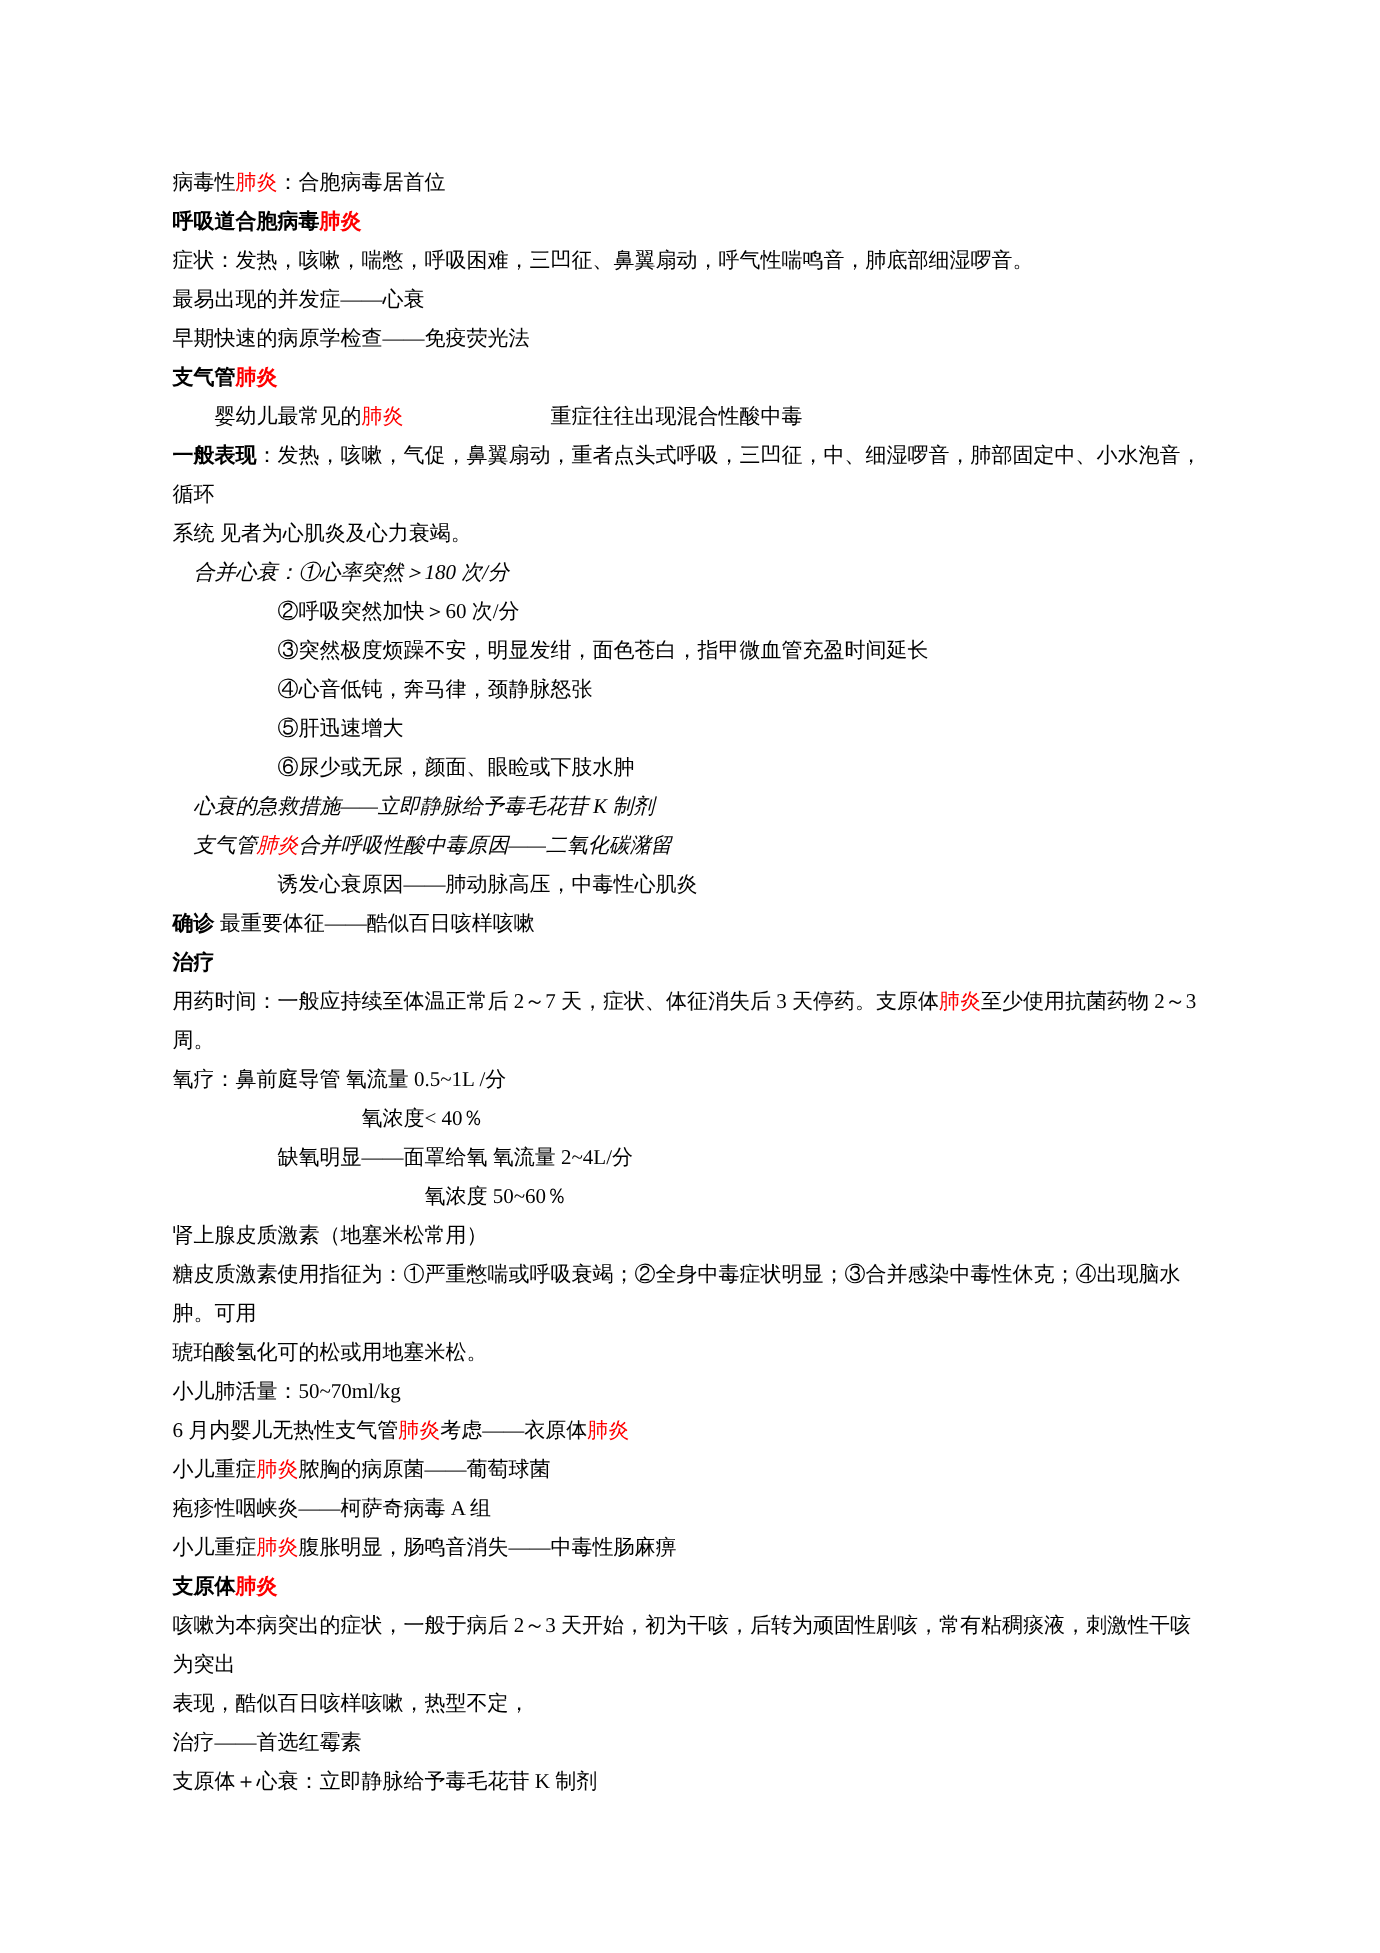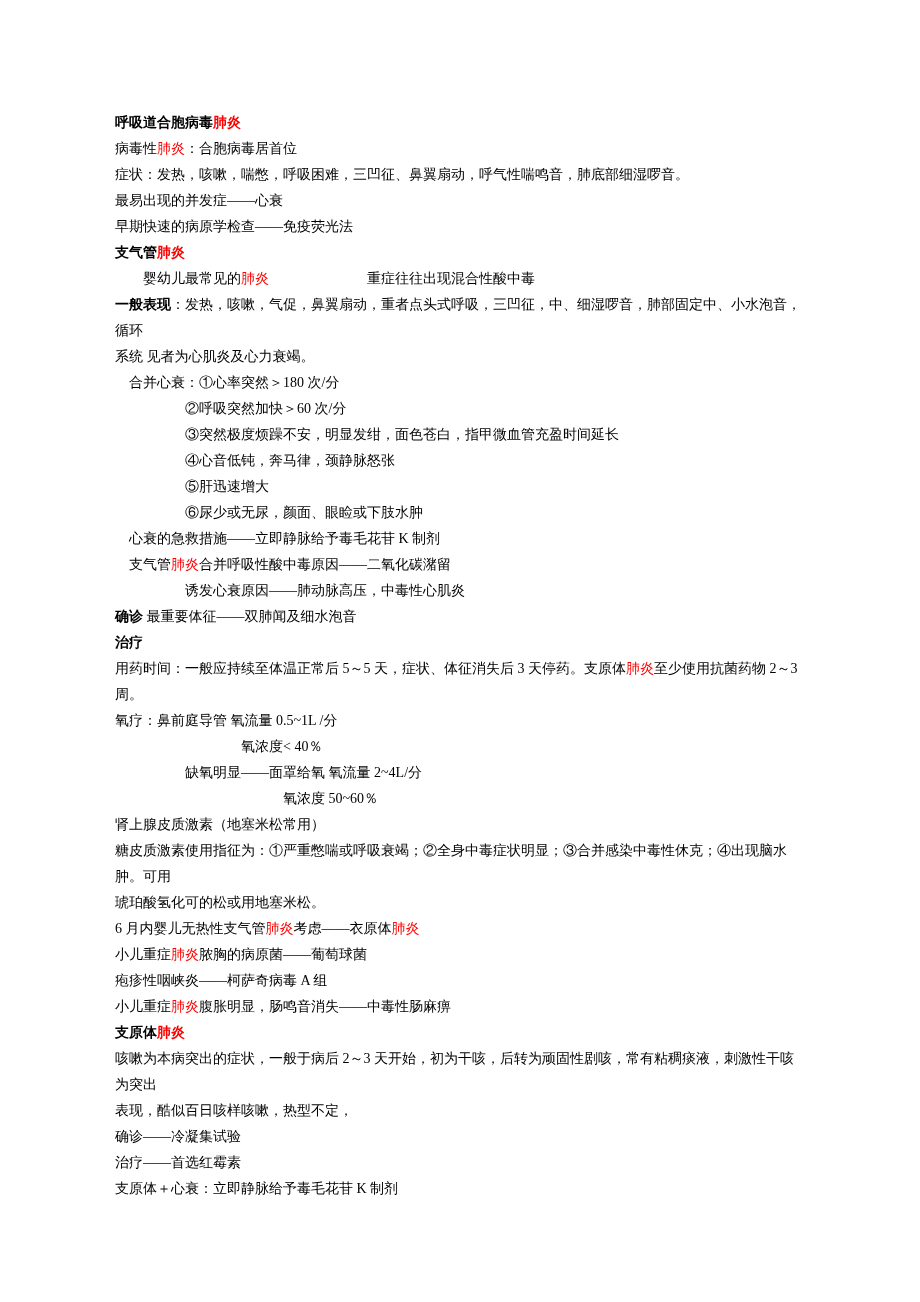--- a/index.html
+++ b/index.html
@@ -9,62 +9,62 @@
       background: #fff;
       padding: 110px 115px 60px 115px;
       font-family: "SimSun", "宋体", serif;
       font-size: 14px;
       line-height: 26px;
       color: #000;
     }
     .line { display: block; }
     .red { color: #ff0000; }
     .bold { font-weight: bold; }
-    .indent1 { padding-left: 14px; }
+    .indent1 { padding-left: 14px; font-style: italic; }
     .indent2 { padding-left: 28px; }
     .indent3 { padding-left: 70px; }
     .indent4 { padding-left: 126px; }
     .indent5 { padding-left: 168px; }
     .gap { display: inline-block; width: 98px; }
   </style>
 </head>
 <body>
 
 <div id="doc">
+    <div class="line "><span>病毒性</span><span class="red">肺炎</span><span>：合胞病毒居首位</span></div>
     <div class="line bold"><span>呼吸道合胞病毒</span><span class="red">肺炎</span></div>
-    <div class="line "><span>病毒性</span><span class="red">肺炎</span><span>：合胞病毒居首位</span></div>
     <div class="line "><span>症状：发热，咳嗽，喘憋，呼吸困难，三凹征、鼻翼扇动，呼气性喘鸣音，肺底部细湿啰音。</span></div>
     <div class="line "><span>最易出现的并发症——心衰</span></div>
     <div class="line "><span>早期快速的病原学检查——免疫荧光法</span></div>
     <div class="line bold"><span>支气管</span><span class="red">肺炎</span></div>
     <div class="line indent2"><span>婴幼儿最常见的</span><span class="red">肺炎</span><span class="gap"></span><span>重症往往出现混合性酸中毒</span></div>
     <div class="line "><span class="bold">  一般表现</span><span>：发热，咳嗽，气促，鼻翼扇动，重者点头式呼吸，三凹征，中、细湿啰音，肺部固定中、小水泡音，循环</span></div>
     <div class="line "><span>系统   见者为心肌炎及心力衰竭。</span></div>
     <div class="line indent1"><span>合并心衰：①心率突然＞180 次/分</span></div>
     <div class="line indent3"><span>②呼吸突然加快＞60 次/分</span></div>
     <div class="line indent3"><span>③突然极度烦躁不安，明显发绀，面色苍白，指甲微血管充盈时间延长</span></div>
     <div class="line indent3"><span>④心音低钝，奔马律，颈静脉怒张</span></div>
     <div class="line indent3"><span>⑤肝迅速增大</span></div>
     <div class="line indent3"><span>⑥尿少或无尿，颜面、眼睑或下肢水肿</span></div>
     <div class="line indent1"><span>心衰的急救措施——立即静脉给予毒毛花苷 K 制剂</span></div>
     <div class="line indent1"><span>支气管</span><span class="red">肺炎</span><span>合并呼吸性酸中毒原因——二氧化碳潴留</span></div>
     <div class="line indent3"><span>诱发心衰原因——肺动脉高压，中毒性心肌炎</span></div>
-    <div class="line "><span class="bold">确诊</span><span> 最重要体征——双肺闻及细水泡音</span></div>
+    <div class="line "><span class="bold">确诊</span><span> 最重要体征——酷似百日咳样咳嗽</span></div>
     <div class="line bold"><span>治疗</span></div>
-    <div class="line "><span>用药时间：一般应持续至体温正常后 5～5 天，症状、体征消失后 3 天停药。支原体</span><span class="red">肺炎</span><span>至少使用抗菌药物 2～3 周。</span></div>
+    <div class="line "><span>用药时间：一般应持续至体温正常后 2～7 天，症状、体征消失后 3 天停药。支原体</span><span class="red">肺炎</span><span>至少使用抗菌药物 2～3 周。</span></div>
     <div class="line "><span>氧疗：鼻前庭导管  氧流量 0.5~1L /分</span></div>
     <div class="line indent4"><span>氧浓度&lt; 40％</span></div>
     <div class="line indent3"><span>缺氧明显——面罩给氧  氧流量 2~4L/分</span></div>
     <div class="line indent5"><span>氧浓度  50~60％</span></div>
     <div class="line "><span>肾上腺皮质激素（地塞米松常用）</span></div>
     <div class="line "><span>糖皮质激素使用指征为：①严重憋喘或呼吸衰竭；②全身中毒症状明显；③合并感染中毒性休克；④出现脑水肿。可用</span></div>
     <div class="line "><span>琥珀酸氢化可的松或用地塞米松。</span></div>
+    <div class="line "><span>小儿肺活量：50~70ml/kg</span></div>
     <div class="line "><span>6 月内婴儿无热性支气管</span><span class="red">肺炎</span><span>考虑——衣原体</span><span class="red">肺炎</span></div>
     <div class="line "><span>小儿重症</span><span class="red">肺炎</span><span>脓胸的病原菌——葡萄球菌</span></div>
     <div class="line "><span>疱疹性咽峡炎——柯萨奇病毒 A 组</span></div>
     <div class="line "><span>小儿重症</span><span class="red">肺炎</span><span>腹胀明显，肠鸣音消失——中毒性肠麻痹</span></div>
     <div class="line bold"><span>支原体</span><span class="red">肺炎</span></div>
     <div class="line "><span>咳嗽为本病突出的症状，一般于病后 2～3 天开始，初为干咳，后转为顽固性剧咳，常有粘稠痰液，刺激性干咳为突出</span></div>
     <div class="line "><span>表现，酷似百日咳样咳嗽，热型不定，</span></div>
-    <div class="line "><span>确诊——冷凝集试验</span></div>
     <div class="line "><span>治疗——首选红霉素</span></div>
     <div class="line "><span>支原体＋心衰：立即静脉给予毒毛花苷 K 制剂</span></div>
   </div>
 
 </body></html>

